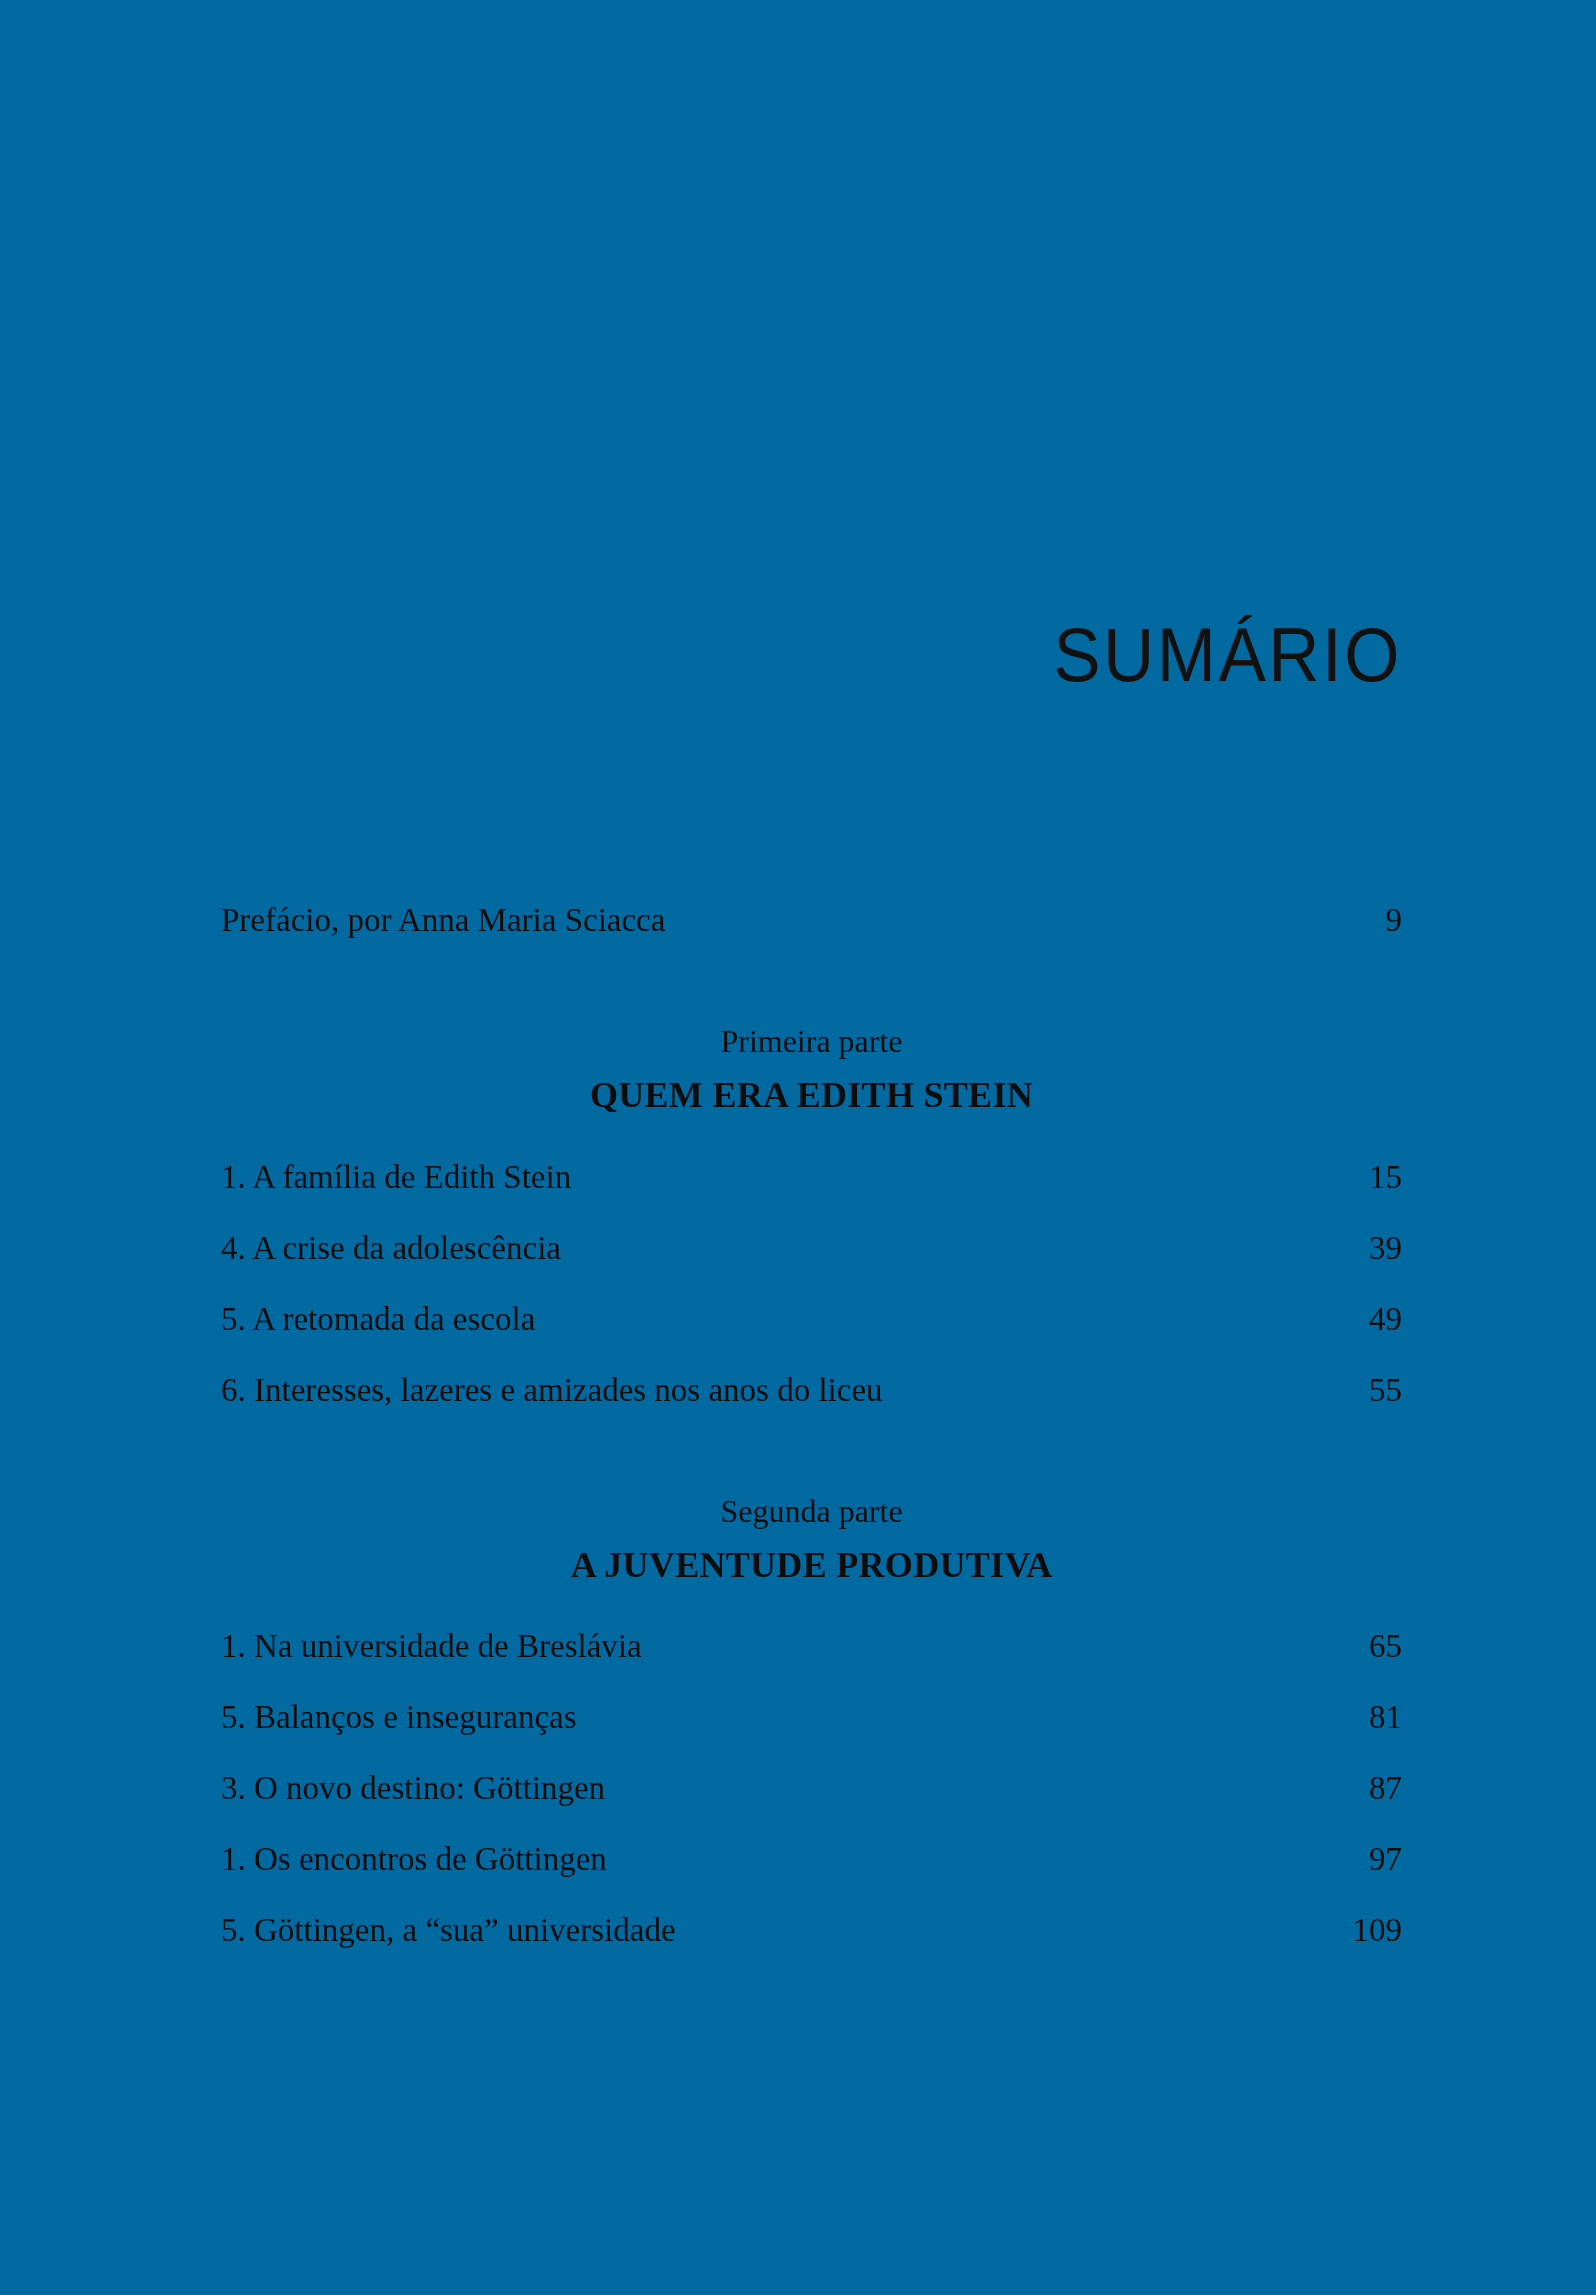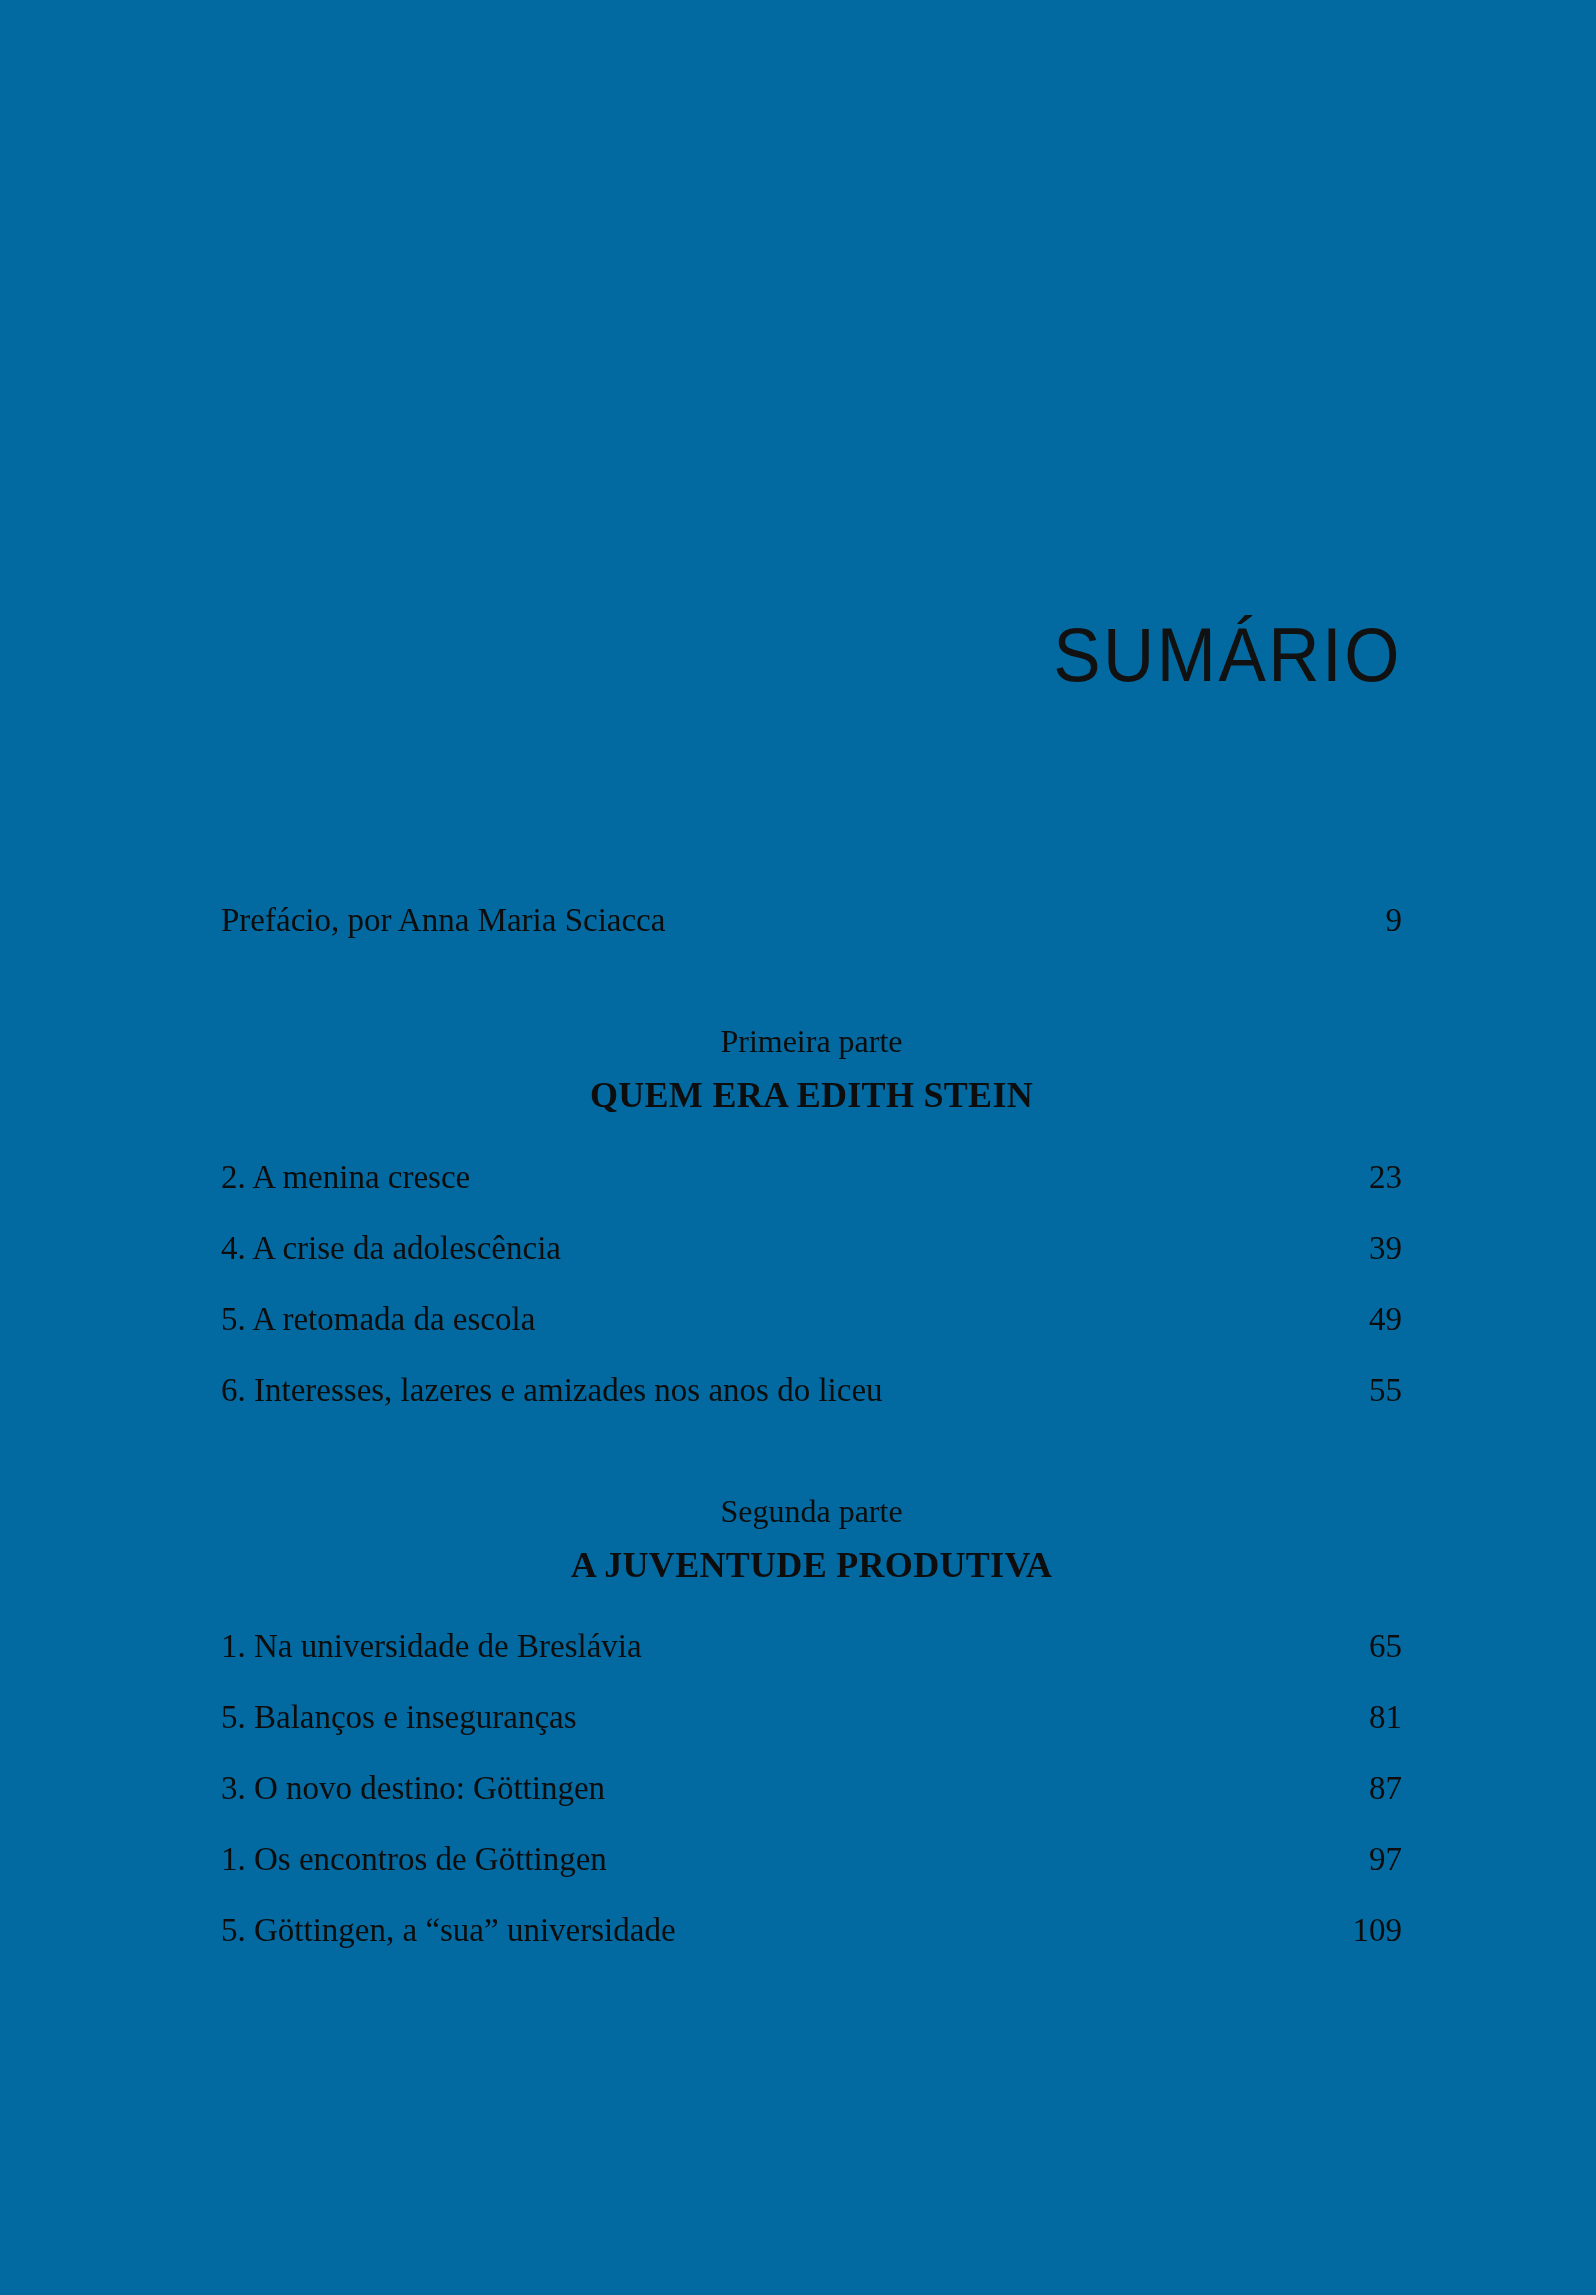--- a/index.html
+++ b/index.html
@@ -96,22 +96,22 @@
       <span class="entry-label">Prefácio, por Anna Maria Sciacca</span>
       <span class="entry-page">9</span>
     </div>
 
     <div class="part-block">
       <div class="part-kicker">Primeira parte</div>
       <div class="part-title">QUEM ERA EDITH STEIN</div>
     </div>
 
     <div class="toc-entry">
-      <span class="entry-label">2. A menina cresce</span>
-      <span class="entry-page">23</span>
+      <span class="entry-label">1. A família de Edith Stein</span>
+      <span class="entry-page">15</span>
     </div>
     <div class="toc-entry">
       <span class="entry-label">4. A crise da adolescência</span>
       <span class="entry-page">39</span>
     </div>
     <div class="toc-entry">
       <span class="entry-label">5. A retomada da escola</span>
       <span class="entry-page">49</span>
     </div>
     <div class="toc-entry">

